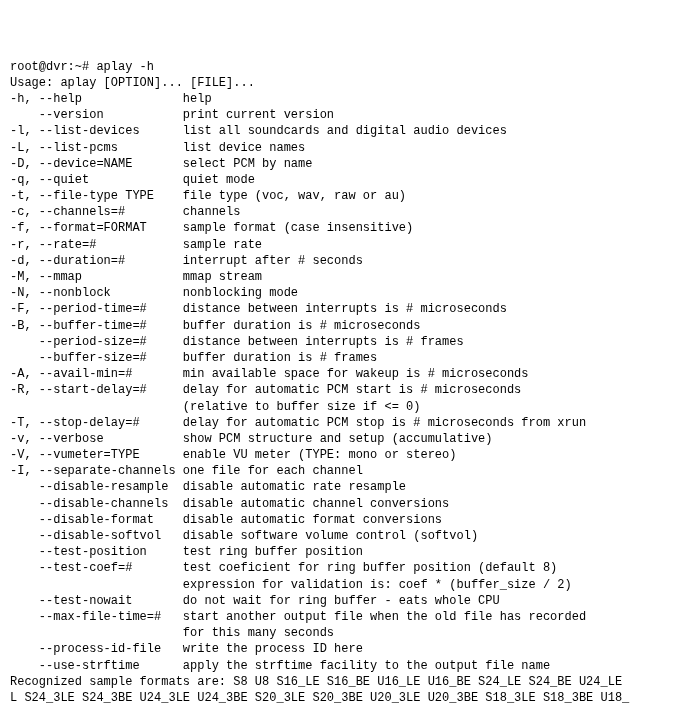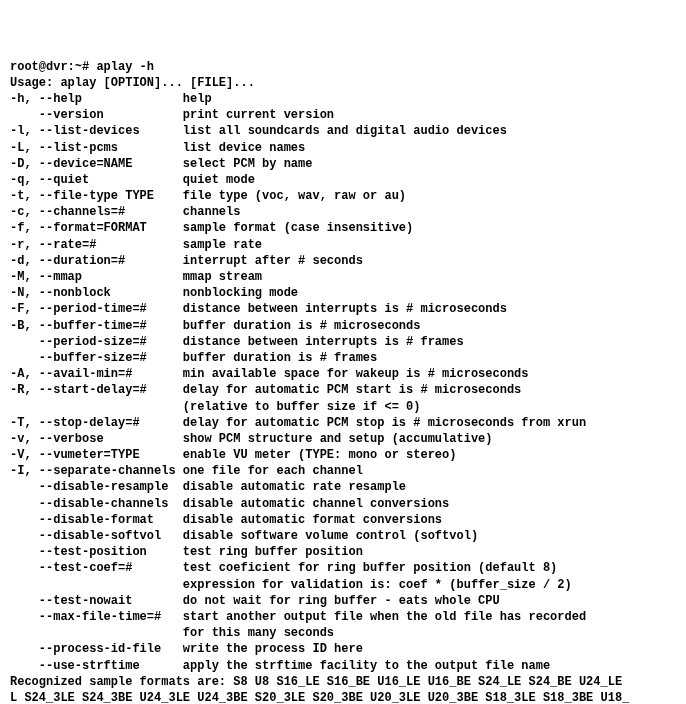--- a/index.html
+++ b/index.html
@@ -4,21 +4,21 @@
 <style>
 body {
   font-family: "Courier New", monospace;
   font-size: 12px;
   line-height: 1.35;
   background: #fff;
   color: #000;
   margin: 10px;
   white-space: pre;
 }
-.line { display: block; font-weight: bold; }
+.line { display: block; }
 </style>
 </head>
 <body>
 
 
 <div id="terminal"><span class="line">root@dvr:~# aplay -h</span><span class="line">Usage: aplay [OPTION]... [FILE]...</span><span class="line"></span><span class="line">-h, --help              help</span><span class="line">    --version           print current version</span><span class="line">-l, --list-devices      list all soundcards and digital audio devices</span><span class="line">-L, --list-pcms         list device names</span><span class="line">-D, --device=NAME       select PCM by name</span><span class="line">-q, --quiet             quiet mode</span><span class="line">-t, --file-type TYPE    file type (voc, wav, raw or au)</span><span class="line">-c, --channels=#        channels</span><span class="line">-f, --format=FORMAT     sample format (case insensitive)</span><span class="line">-r, --rate=#            sample rate</span><span class="line">-d, --duration=#        interrupt after # seconds</span><span class="line">-M, --mmap              mmap stream</span><span class="line">-N, --nonblock          nonblocking mode</span><span class="line">-F, --period-time=#     distance between interrupts is # microseconds</span><span class="line">-B, --buffer-time=#     buffer duration is # microseconds</span><span class="line">    --period-size=#     distance between interrupts is # frames</span><span class="line">    --buffer-size=#     buffer duration is # frames</span><span class="line">-A, --avail-min=#       min available space for wakeup is # microseconds</span><span class="line">-R, --start-delay=#     delay for automatic PCM start is # microseconds</span><span class="line">                        (relative to buffer size if &lt;= 0)</span><span class="line">-T, --stop-delay=#      delay for automatic PCM stop is # microseconds from xrun</span><span class="line">-v, --verbose           show PCM structure and setup (accumulative)</span><span class="line">-V, --vumeter=TYPE      enable VU meter (TYPE: mono or stereo)</span><span class="line">-I, --separate-channels one file for each channel</span><span class="line">    --disable-resample  disable automatic rate resample</span><span class="line">    --disable-channels  disable automatic channel conversions</span><span class="line">    --disable-format    disable automatic format conversions</span><span class="line">    --disable-softvol   disable software volume control (softvol)</span><span class="line">    --test-position     test ring buffer position</span><span class="line">    --test-coef=#       test coeficient for ring buffer position (default 8)</span><span class="line">                        expression for validation is: coef * (buffer_size / 2)</span><span class="line">    --test-nowait       do not wait for ring buffer - eats whole CPU</span><span class="line">    --max-file-time=#   start another output file when the old file has recorded</span><span class="line">                        for this many seconds</span><span class="line">    --process-id-file   write the process ID here</span><span class="line">    --use-strftime      apply the strftime facility to the output file name</span><span class="line">Recognized sample formats are: S8 U8 S16_LE S16_BE U16_LE U16_BE S24_LE S24_BE U24_LE</span><span class="line">L S24_3LE S24_3BE U24_3LE U24_3BE S20_3LE S20_3BE U20_3LE U20_3BE S18_3LE S18_3BE U18_</span></div>
 
 
 
 </body></html>

